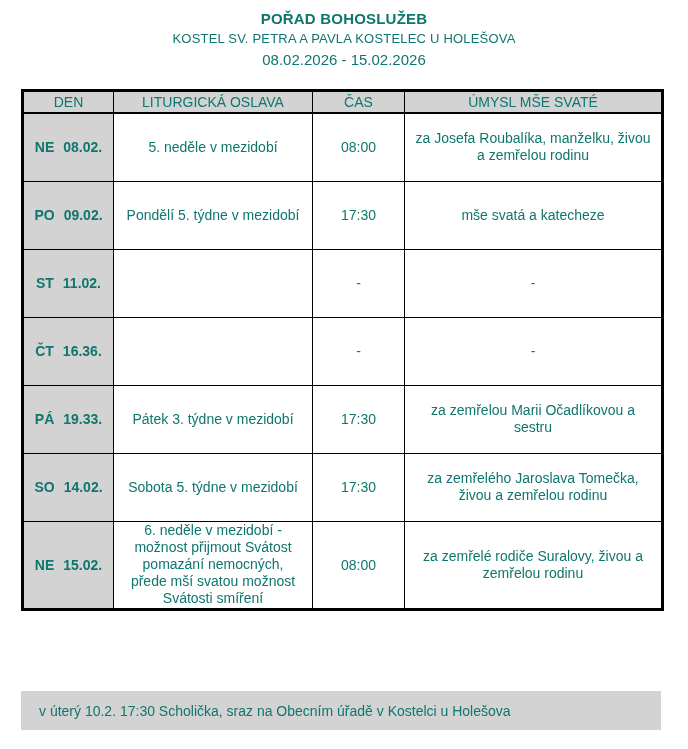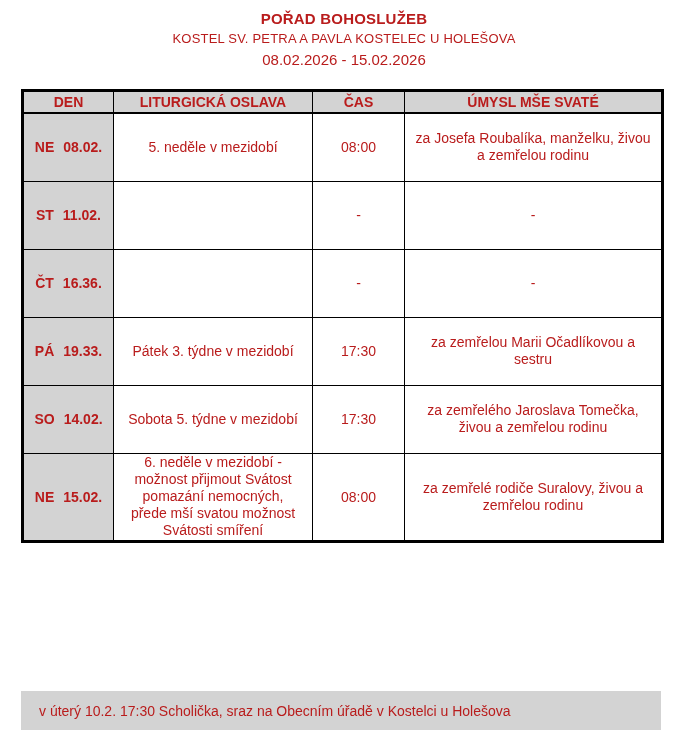--- a/index.html
+++ b/index.html
@@ -6,21 +6,21 @@
     margin: 0;
     padding: 0;
     background: #ffffff;
   }
   .page {
     position: relative;
     width: 688px;
     height: 749px;
     background: #ffffff;
     font-family: "Liberation Sans", sans-serif;
-    color: #b91c1c;
+    color: #0f766e;
     overflow: hidden;
   }
   .doc-header {
     padding-top: 9px;
     text-align: center;
   }
   .doc-title {
     font-size: 15px;
     font-weight: bold;
     line-height: 20px;
@@ -52,21 +52,21 @@
     border: 1px solid #000000;
     font-size: 14px;
     text-align: center;
     vertical-align: middle;
     padding: 0 10px;
     overflow: hidden;
   }
   table.schedule thead th {
     background: #d3d3d3;
     height: 20px;
-    font-weight: bold;
+    font-weight: normal;
     border-bottom: 2px solid #000000;
     padding: 0 2px;
   }
   col.c-day   { width: 91px;  }
   col.c-cel   { width: 199px; }
   col.c-time  { width: 92px;  }
   col.c-int   { width: 258px; }
   tr.r-std  { height: 68px; }
   tr.r-last { height: 88px; }
   td.day-cell {
@@ -121,20 +121,26 @@
       </tr>
     </thead>
     <tbody>
       <tr class="r-std">
         <td class="day-cell"><span class="day-abbr">NE</span><span>08.02.</span></td>
         <td class="cel-cell">5. neděle v mezidobí</td>
         <td class="time-cell">08:00</td>
         <td class="int-cell">za Josefa Roubalíka, manželku, živou a zemřelou rodinu</td>
       </tr>
       <tr class="r-std">
+        <td class="day-cell"><span class="day-abbr">PO</span><span>09.02.</span></td>
+        <td class="cel-cell">Pondělí 5. týdne v mezidobí</td>
+        <td class="time-cell">17:30</td>
+        <td class="int-cell">mše svatá a katecheze</td>
+      </tr>
+      <tr class="r-std">
         <td class="day-cell"><span class="day-abbr">ST</span><span>11.02.</span></td>
         <td class="cel-cell"></td>
         <td class="time-cell">-</td>
         <td class="int-cell">-</td>
       </tr>
       <tr class="r-std">
         <td class="day-cell"><span class="day-abbr">ČT</span><span>16.36.</span></td>
         <td class="cel-cell"></td>
         <td class="time-cell">-</td>
         <td class="int-cell">-</td>

